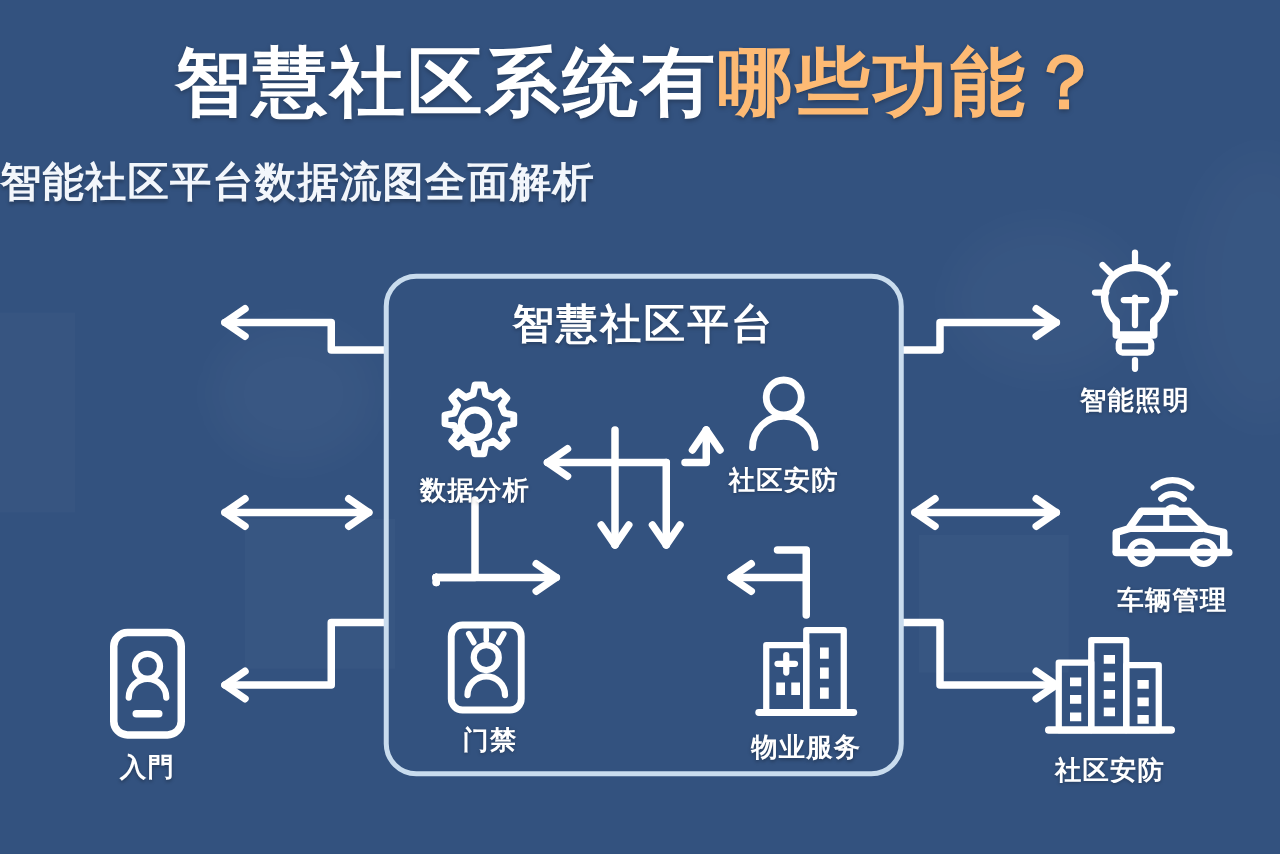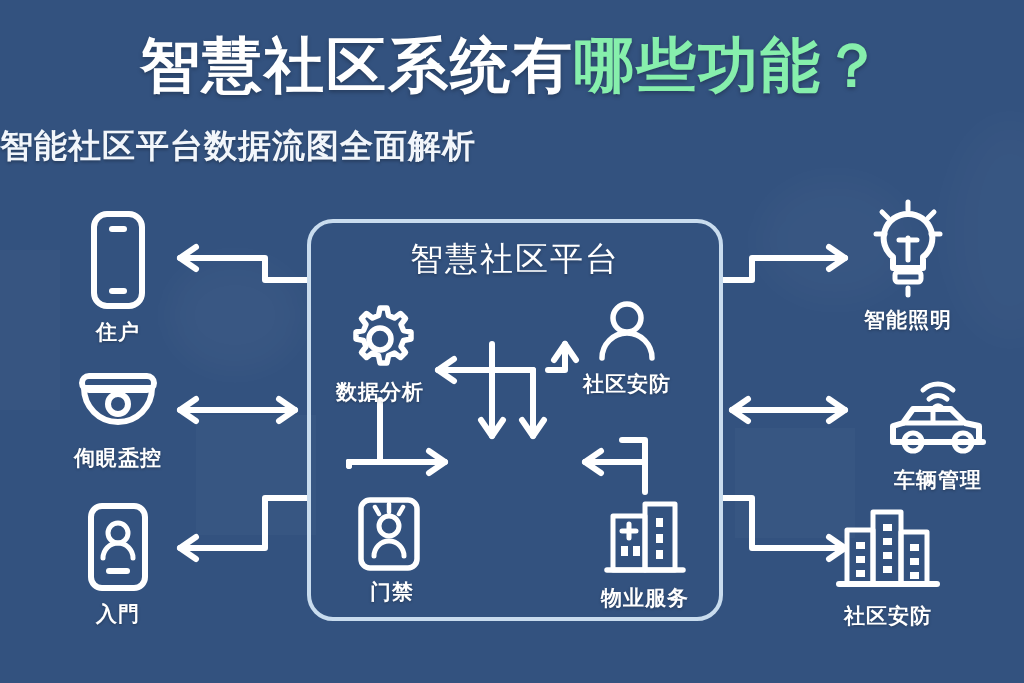--- a/index.html
+++ b/index.html
@@ -21,39 +21,39 @@
   .sq2 { left:735px; top:428px; width:120px; height:110px; }
   .sq3 { left:0px; top:250px; width:60px; height:160px; background:rgba(255,255,255,.018); }
 
   
   .title {
     position:absolute; left:0; top:34px; width:1024px; text-align:center;
     font-size:60px; font-weight:bold; letter-spacing:2px; line-height:1.05;
     color:#ffffff; white-space:nowrap;
     text-shadow:0 2px 4px rgba(0,0,0,.28);
   }
-  .title .hl { color:#86efac; }
+  .title .hl { color:#fdba74; }
   .subtitle {
     position:absolute; left:0; top:124px; width:1024px; text-align:left;
     font-size:33px; font-weight:bold; letter-spacing:1px;
     color:#f2f6fb; white-space:nowrap;
     text-shadow:0 2px 3px rgba(0,0,0,.25);
   }
 
   
   #wires { position:absolute; left:0; top:0; width:1024px; height:683px; }
 
   
   .panel {
     position:absolute; left:307px; top:219px; width:416px; height:402px;
     border:4px solid #c9dcee; border-radius:26px;
   }
   .panel-title {
     position:absolute; left:307px; top:237px; width:416px; text-align:center;
-    font-size:33px; font-weight:normal; color:#ffffff; letter-spacing:2px;
+    font-size:33px; font-weight:bold; color:#ffffff; letter-spacing:2px;
     text-shadow:0 2px 3px rgba(0,0,0,.25);
   }
 
   
   .node { position:absolute; text-align:center; }
   .node .glyph { display:flex; align-items:center; justify-content:center; }
   .node .label {
     color:#ffffff; font-weight:bold; white-space:nowrap;
     text-shadow:0 1px 3px rgba(0,0,0,.3);
   }
@@ -145,41 +145,21 @@
 
       <path d="M 645,492 L 645,462 L 585,462"></path>
       <path d="M 585,462 L 601,451 M 585,462 L 601,473"></path>
       <path d="M 645,462 L 645,440 L 622,440"></path>
     </g>
   </svg>
 
   <div class="panel"></div>
   <div class="panel-title">智慧社区平台</div>
 
-  <div class="node outer" id="n-resident">
-    <div class="glyph">
-      <svg width="72" height="104" viewBox="0 0 72 104">
-        <rect x="12" y="6" width="48" height="92" rx="13" fill="none" stroke="#fff" stroke-width="6"></rect>
-        <rect x="27" y="18" width="18" height="6" rx="3" fill="#fff"></rect>
-        <rect x="27" y="80" width="18" height="6" rx="3" fill="#fff"></rect>
-      </svg>
-    </div>
-    <div class="label">住户</div>
-  </div>
-
-  <div class="node outer" id="n-camera">
-    <div class="glyph">
-      <svg width="96" height="70" viewBox="0 0 96 70">
-        <path d="M14 20 H82 A34 34 0 0 1 14 20 Z" fill="none" stroke="#fff" stroke-width="6" stroke-linejoin="round"></path>
-        <rect x="12" y="8" width="72" height="14" rx="7" fill="none" stroke="#fff" stroke-width="6"></rect>
-        <circle cx="48" cy="36" r="10" fill="none" stroke="#fff" stroke-width="6"></circle>
-      </svg>
-    </div>
-    <div class="label">侚睍盉控</div>
-  </div>
+
 
   <div class="node outer" id="n-entry">
     <div class="glyph">
       <svg width="74" height="94" viewBox="0 0 74 94">
         <rect x="10" y="6" width="54" height="82" rx="11" fill="none" stroke="#fff" stroke-width="6"></rect>
         <circle cx="37" cy="33" r="10" fill="none" stroke="#fff" stroke-width="5"></circle>
         <path d="M22 58 a15 15 0 0 1 30 0" fill="none" stroke="#fff" stroke-width="5" stroke-linecap="round"></path>
         <rect x="25" y="68" width="24" height="6" rx="3" fill="#fff"></rect>
       </svg>
     </div>

